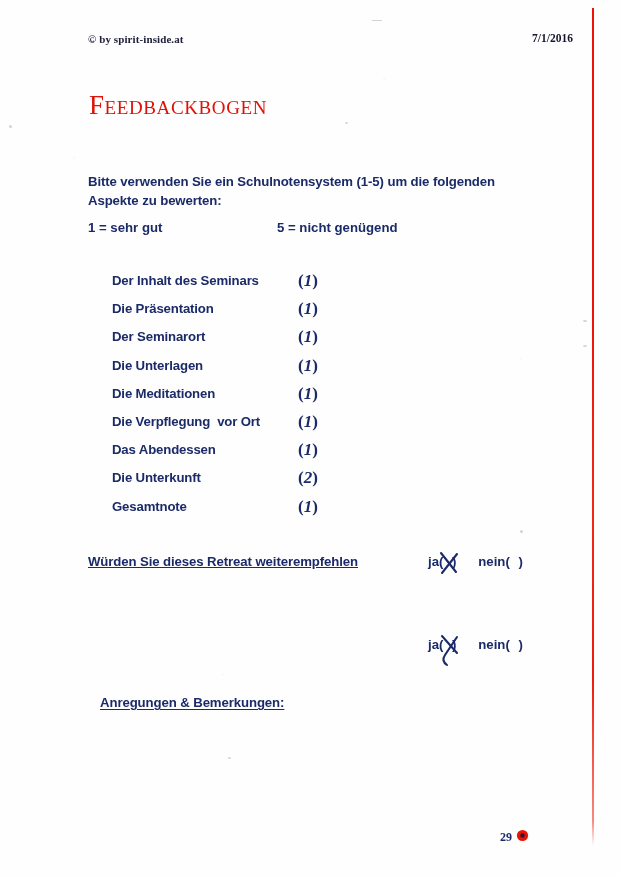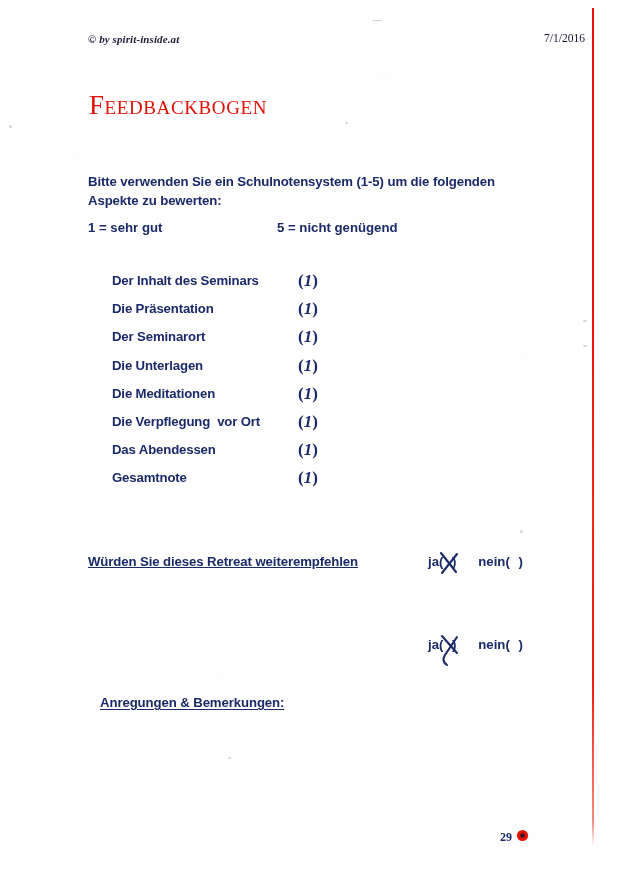--- a/index.html
+++ b/index.html
@@ -45,28 +45,27 @@
   .copyright {
     position: absolute;
     left: 88px;
     top: 33px;
     font-family: "Liberation Serif", serif;
     font-weight: bold;
     font-size: 11px;
     color: #20203c;
     letter-spacing: 0.1px;
     white-space: nowrap;
-    font-style: italic;
   }
   .doc-date {
     position: absolute;
-    left: 544px;
+    left: 532px;
     top: 32px;
     font-family: "Liberation Serif", serif;
-    font-weight: normal;
+    font-weight: bold;
     font-size: 11.5px;
     color: #15152e;
     white-space: nowrap;
   }
 
   
   .title {
     position: absolute;
     left: 89px;
     top: 72px;
@@ -259,20 +258,24 @@
         <div class="rating-label blue">Die Meditationen</div>
         <div class="rating-value"><span class="paren">(</span><span>1</span><span class="paren">)</span></div>
       </div>
       <div class="rating-row">
         <div class="rating-label blue">Die Verpflegung  vor Ort</div>
         <div class="rating-value"><span class="paren">(</span><span>1</span><span class="paren">)</span></div>
       </div>
       <div class="rating-row">
         <div class="rating-label blue">Das Abendessen</div>
         <div class="rating-value"><span class="paren">(</span><span>1</span><span class="paren">)</span></div>
+      </div>
+      <div class="rating-row">
+        <div class="rating-label blue">Die Unterkunft</div>
+        <div class="rating-value"><span class="paren">(</span><span>2</span><span class="paren">)</span></div>
       </div>
       <div class="rating-row">
         <div class="rating-label blue">Gesamtnote</div>
         <div class="rating-value"><span class="paren">(</span><span>1</span><span class="paren">)</span></div>
       </div>
     </div>
 
   <div class="q1-text blue">Würden Sie dieses Retreat weiterempfehlen</div>
   <div class="choice-group g1 blue">
     <span class="choice">

